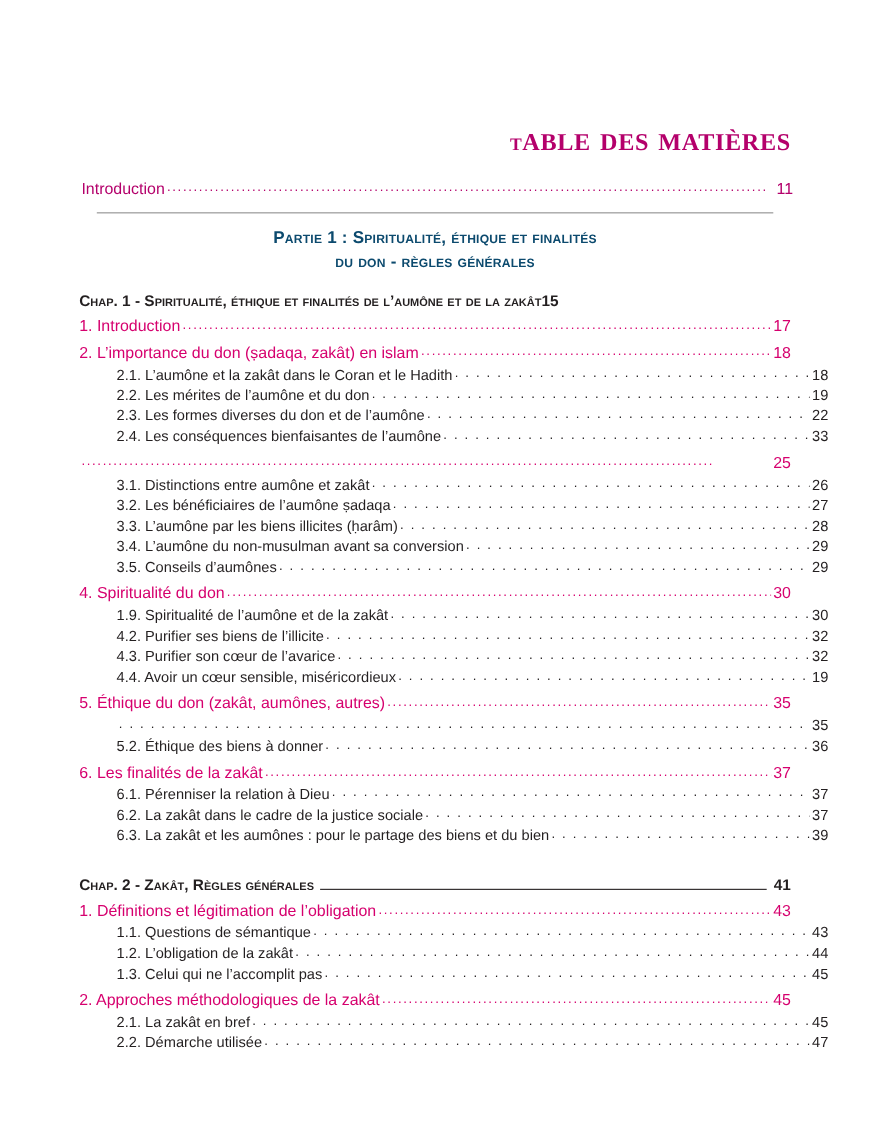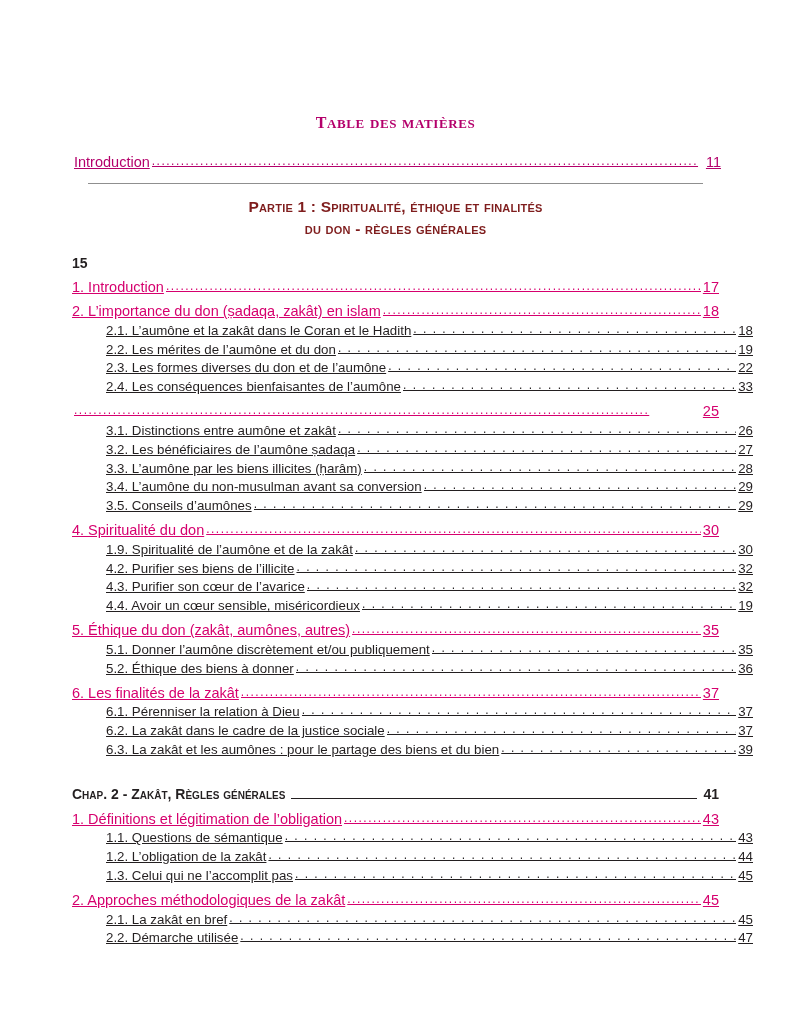--- a/index.html
+++ b/index.html
@@ -16,40 +16,39 @@
     overflow: hidden;
   }
   .page {
     box-sizing: border-box;
     width: 791px;
     height: 1024px;
     padding: 108px 72px 40px 72px;
   }
   
   .doc-title {
-    text-align: center;
+    text-align: right;
     color: #b4006b;
     font-family: "Liberation Serif", serif;
     font-weight: bold;
-    font-size: 18px;
+    font-size: 31px;
     letter-spacing: 0.6px;
     font-variant: small-caps;
     text-transform: lowercase;
     margin: 0 0 18px 0;
   }
   
   .doc-title::first-letter { font-size: 23px; }
 
   
   .row {
     display: flex;
     align-items: baseline;
     width: 100%;
     line-height: 1.42;
-    text-decoration: underline;
   }
   .row .label { white-space: nowrap; }
   .row .dots {
     flex: 1 1 auto;
     overflow: hidden;
     white-space: nowrap;
     margin: 0 2px;
     letter-spacing: 1.5px;
     font-size: 12px;
     position: relative;
@@ -74,21 +73,21 @@
   .part-block {
     border-top: 1px solid #8f8f8f;
     margin: 4px 16px 14px 16px;
     padding-top: 12px;
     text-align: center;
   }
   .part-title {
     font-family: "Liberation Sans", sans-serif;
     font-weight: bold;
     font-size: 15.5px;
-    color: #7f1d1d;
+    color: #0c4a6e;
     font-variant: small-caps;
     line-height: 1.45;
     letter-spacing: 0.2px;
   }
 
   
   .chapter {
     font-weight: bold;
     font-size: 14px;
     color: #231f20;
@@ -135,20 +134,21 @@
     <span class="dots">.................................................................................................................</span>
     <span class="page-no">11</span>
   </div>
 
   <div class="part-block">
     <div class="part-title">Partie 1 : Spiritualité, éthique et finalités</div>
     <div class="part-title">du don - règles générales</div>
   </div>
 
   <div class="chapter no-rule">
+    <span class="label">Chap. 1 - Spiritualité, éthique et finalités de l’aumône et de la zakât</span>
     <span class="page-no">15</span>
   </div>
   <div id="ch1-entries">
       <div class="row l1">
         <span class="label">1. Introduction</span>
         <span class="dots">.......................................................................................................................</span>
         <span class="page-no">17</span>
       </div>
       <div class="row l1">
         <span class="label">2. L’importance du don (ṣadaqa, zakât) en islam</span>
@@ -228,21 +228,20 @@
         <span class="label">4.4. Avoir un cœur sensible, miséricordieux</span>
         <span class="dots">. . . . . . . . . . . . . . . . . . . . . . . . . . . . . . . . . . . . . . . . . . . . . . . . . . . . . . . . . . . . . . . . . . . . . . . . . . . . . . . . . . . . . . . . . . . . . . . . . . . . . . . . . . . . . . . . . . . . . . . </span>
         <span class="page-no">19</span>
       </div>
       <div class="row l1">
         <span class="label">5. Éthique du don (zakât, aumônes, autres)</span>
         <span class="dots">.......................................................................................................................</span>
         <span class="page-no">35</span>
       </div>
       <div class="row l2">
-        <span class="label">5.1. Donner l’aumône discrètement et/ou publiquement</span>
         <span class="dots">. . . . . . . . . . . . . . . . . . . . . . . . . . . . . . . . . . . . . . . . . . . . . . . . . . . . . . . . . . . . . . . . . . . . . . . . . . . . . . . . . . . . . . . . . . . . . . . . . . . . . . . . . . . . . . . . . . . . . . . </span>
         <span class="page-no">35</span>
       </div>
       <div class="row l2">
         <span class="label">5.2. Éthique des biens à donner</span>
         <span class="dots">. . . . . . . . . . . . . . . . . . . . . . . . . . . . . . . . . . . . . . . . . . . . . . . . . . . . . . . . . . . . . . . . . . . . . . . . . . . . . . . . . . . . . . . . . . . . . . . . . . . . . . . . . . . . . . . . . . . . . . . </span>
         <span class="page-no">36</span>
       </div>
       <div class="row l1">
         <span class="label">6. Les finalités de la zakât</span>

